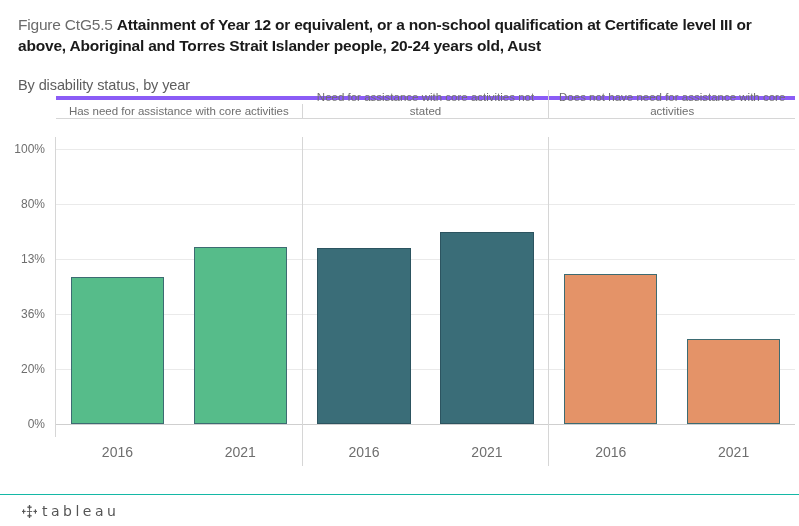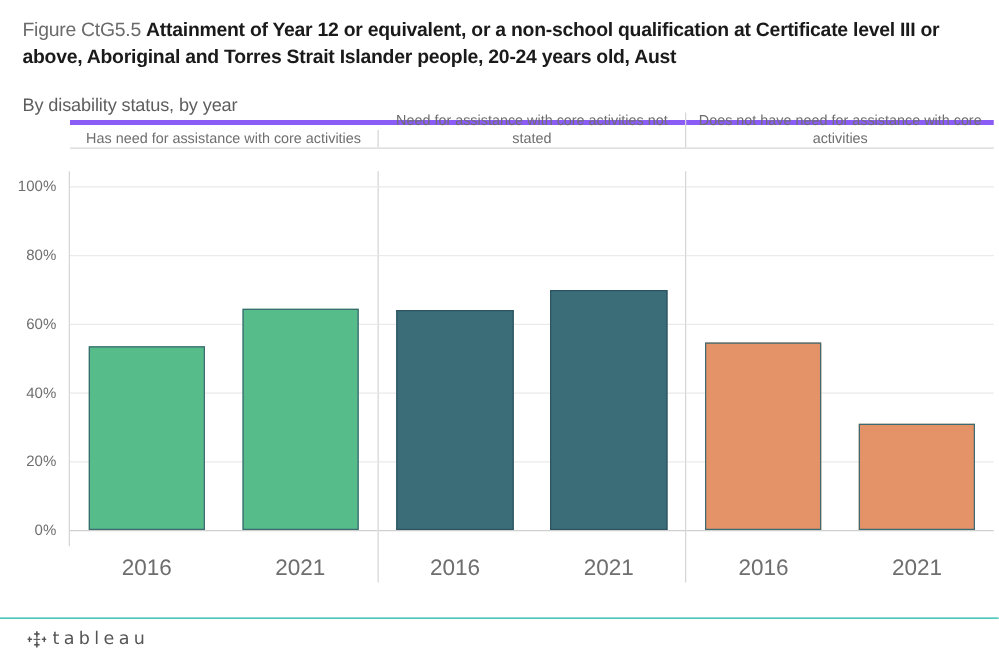--- a/index.html
+++ b/index.html
@@ -173,21 +173,21 @@
   .x-panel {
     flex: 1 1 0;
     display: flex;
     border-right: 1px solid #d6d6d6;
     box-sizing: border-box;
   }
   .x-panel:last-child { border-right: none; }
   .x-label {
     flex: 1 1 0;
     text-align: center;
-    font-size: 18px;
+    font-size: 14px;
     color: #6e6e6e;
     padding-top: 7px;
   }
 
   
   .source {
     position: absolute;
     right: 10px;
     top: 470px;
     font-size: 11.5px;
@@ -241,22 +241,22 @@
       <div class="panel-header">Has need for assistance with core activities</div>
       <div class="panel-header">Need for assistance with core activities not stated</div>
       <div class="panel-header">Does not have need for assistance with core activities</div>
     </div>
 
     <div class="plot-body">
 
       <div class="y-axis">
         <div class="y-tick" style="top:12px">100%</div>
         <div class="y-tick" style="top:67px">80%</div>
-        <div class="y-tick" style="top:122px">60%</div>
-        <div class="y-tick" style="top:177px">40%</div>
+        <div class="y-tick" style="top:122px">13%</div>
+        <div class="y-tick" style="top:177px">36%</div>
         <div class="y-tick" style="top:232px">20%</div>
         <div class="y-tick" style="top:287px">0%</div>
       </div>
       <div class="y-line"></div>
 
       <div class="panels">
 
         <div class="panel">
           <div class="gridline" style="top:12px"></div>
           <div class="gridline" style="top:67px"></div>

